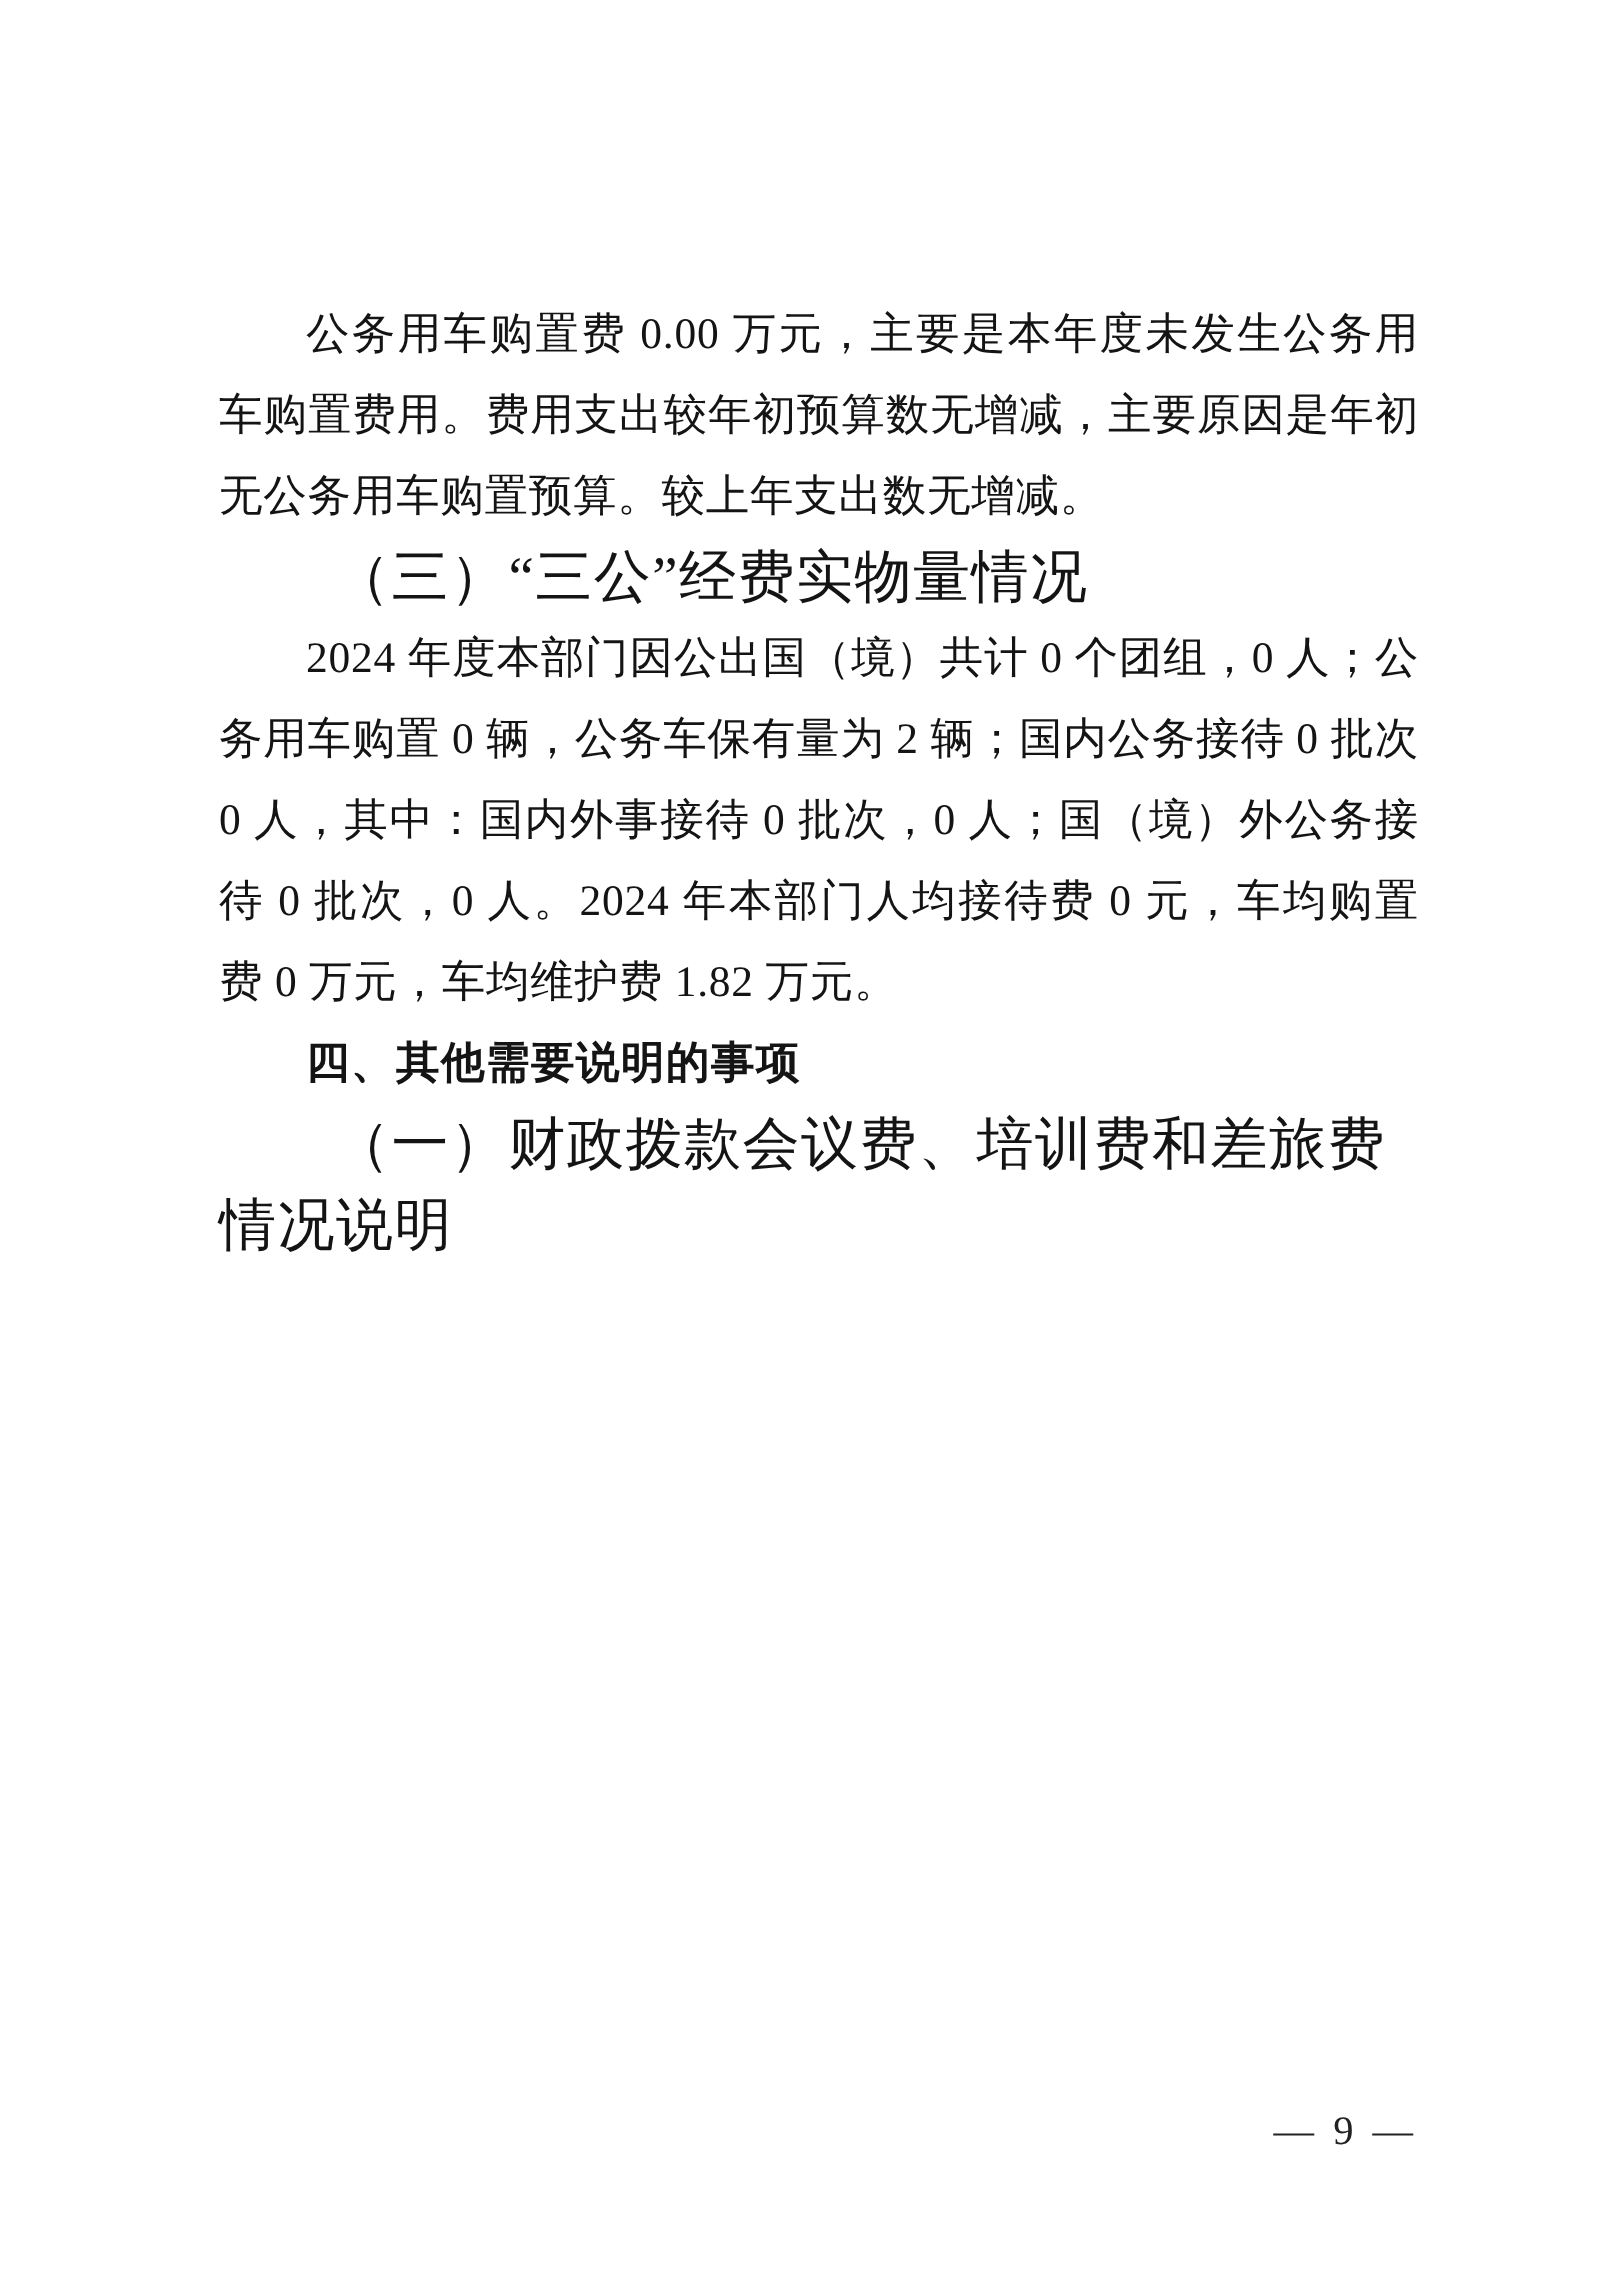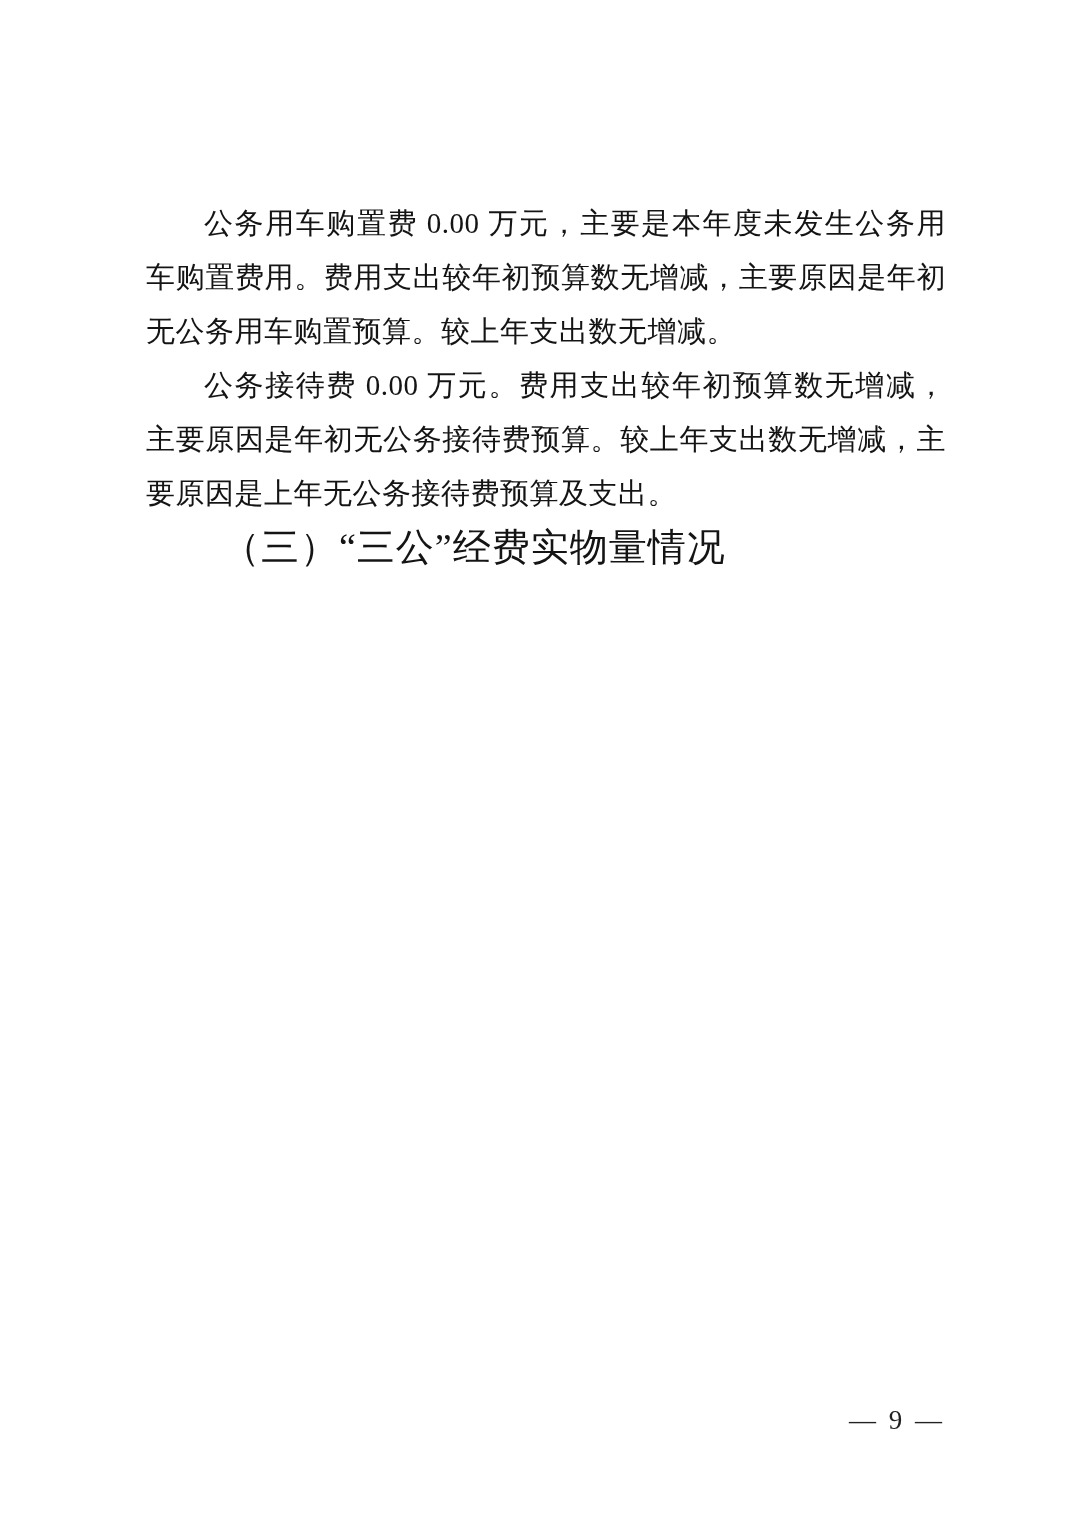--- a/index.html
+++ b/index.html
@@ -59,18 +59,20 @@
     font-family: "Liberation Serif", "DejaVu Serif", serif;
     color: #222222;
   }
 </style>
 </head>
 <body>
 
 <div class="page">
   <div class="content">
     <p class="body-para">公务用车购置费 0.00 万元，主要是本年度未发生公务用车购置费用。费用支出较年初预算数无增减，主要原因是年初无公务用车购置预算。较上年支出数无增减。</p>
-    <p class="body-para">公务接待费 0.00 万元。费用支出较年初预算数无增减，主要原因是年初无公务接待费预算。较上年支出数无增减，主要原因是上年无公务接待费预算及支出。</p>
     <p class="heading-kai">（三）“三公”经费实物量情况</p>
+    <p class="body-para">2024 年度本部门因公出国（境）共计 0 个团组，0 人；公务用车购置 0 辆，公务车保有量为 2 辆；国内公务接待 0 批次 0 人，其中：国内外事接待 0 批次，0 人；国（境）外公务接待 0 批次，0 人。2024 年本部门人均接待费 0 元，车均购置费 0 万元，车均维护费 1.82 万元。</p>
+    <p class="heading-bold">四、其他需要说明的事项</p>
+    <p class="heading-kai">（一）财政拨款会议费、培训费和差旅费情况说明</p>
   </div>
 
   <div class="footer-pagenum">— 9 —</div>
 </div>
 
 </body></html>

